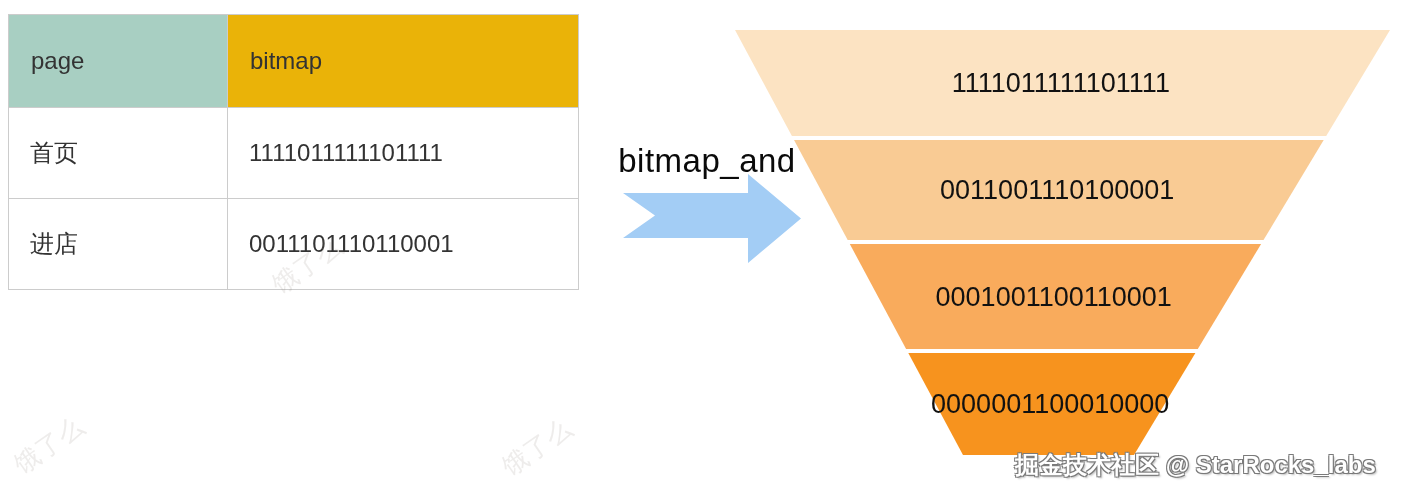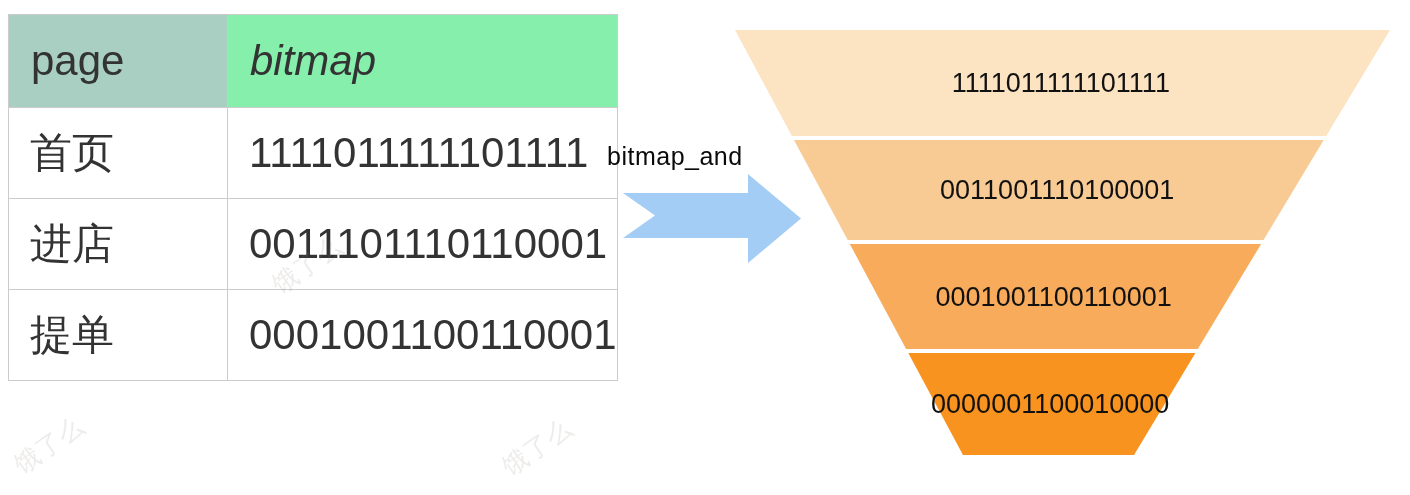--- a/index.html
+++ b/index.html
@@ -15,33 +15,33 @@
   table.bitmap-table {
     position: absolute; left: 8px; top: 14px;
     border-collapse: collapse;
     table-layout: fixed;
   }
   table.bitmap-table th, table.bitmap-table td {
     border: 1px solid #cccccc;
     text-align: left;
     padding: 0 0 0 22px;
     color: #333333;
-    font-size: 42px;
+    font-size: 24px;
     font-weight: 400;
     white-space: nowrap;
   }
   table.bitmap-table th { height: 92px; }
   table.bitmap-table td { height: 90px; padding-left: 21px; }
   .col-page   { width: 196px; }  
   .col-bitmap { width: 328px; }  
 
   
   .op-label {
     position: absolute; left: 607px; top: 142px; width: 200px;
-    text-align: left; font-size: 25px; color: #0a0a0a;
+    text-align: center; font-size: 33px; color: #0a0a0a;
     letter-spacing: 0.5px;
   }
   .arrow-svg { position: absolute; left: 615px; top: 140px; }
 
   
   .funnel-svg { position: absolute; left: 720px; top: 25px; }
   .funnel-svg text {
     font-family: "Liberation Sans", "DejaVu Sans", sans-serif;
     font-size: 27px; fill: #111111;
   }
@@ -67,35 +67,31 @@
 </style>
 </head>
 <body>
 
 <div class="stage">
 
   <table class="bitmap-table">
     <thead>
       <tr>
         <th class="col-page" style="background: rgb(168, 207, 194);">page</th>
-        <th class="col-bitmap" style="background: #86efac; font-style: italic;">bitmap</th>
+        <th class="col-bitmap" style="background: #eab308;">bitmap</th>
       </tr>
     </thead>
     <tbody>
       <tr>
         <td>首页</td>
         <td>1111011111101111</td>
       </tr>
       <tr>
         <td>进店</td>
         <td>0011101110110001</td>
-      </tr>
-      <tr>
-        <td>提单</td>
-        <td>0001001100110001</td>
       </tr>
     </tbody>
   </table>
 
   <div class="op-label">bitmap_and</div>
 
   <svg class="arrow-svg" width="200" height="140" viewBox="0 0 200 140" aria-hidden="true">
     <polygon points="8,53 133,53 133,34 186,78.5 133,123 133,98 8,98 40,75.5" fill="#a3cdf5"></polygon>
   </svg>
 
@@ -103,16 +99,17 @@
       <polygon points="15.0,5 670.0,5 606.2,111 71.9,111" fill="#fce3c2"></polygon>
       <text x="340.8" y="67.0" text-anchor="middle" fill="#111111">1111011111101111</text>
       <polygon points="74.0,115 603.7,115 543.5,215 127.7,215" fill="#f9cb94"></polygon>
       <text x="337.2" y="174.0" text-anchor="middle" fill="#111111">0011001110100001</text>
       <polygon points="129.8,219 541.1,219 477.8,324 186.1,324" fill="#f9ab5c"></polygon>
       <text x="333.7" y="280.5" text-anchor="middle" fill="#111111">0001001100110001</text>
       <polygon points="188.3,328 475.4,328 414.0,430 243.0,430" fill="#f7931e"></polygon>
       <text x="330.2" y="388.0" text-anchor="middle" fill="#111111">0000001100010000</text>
     </svg>
 
+  <div class="site-watermark">掘金技术社区 @ StarRocks_labs</div>
   <div class="faint-mark m1">饿了么</div>
   <div class="faint-mark m2">饿了么</div>
   <div class="faint-mark m3">饿了么</div>
 </div>
 
 </body></html>

